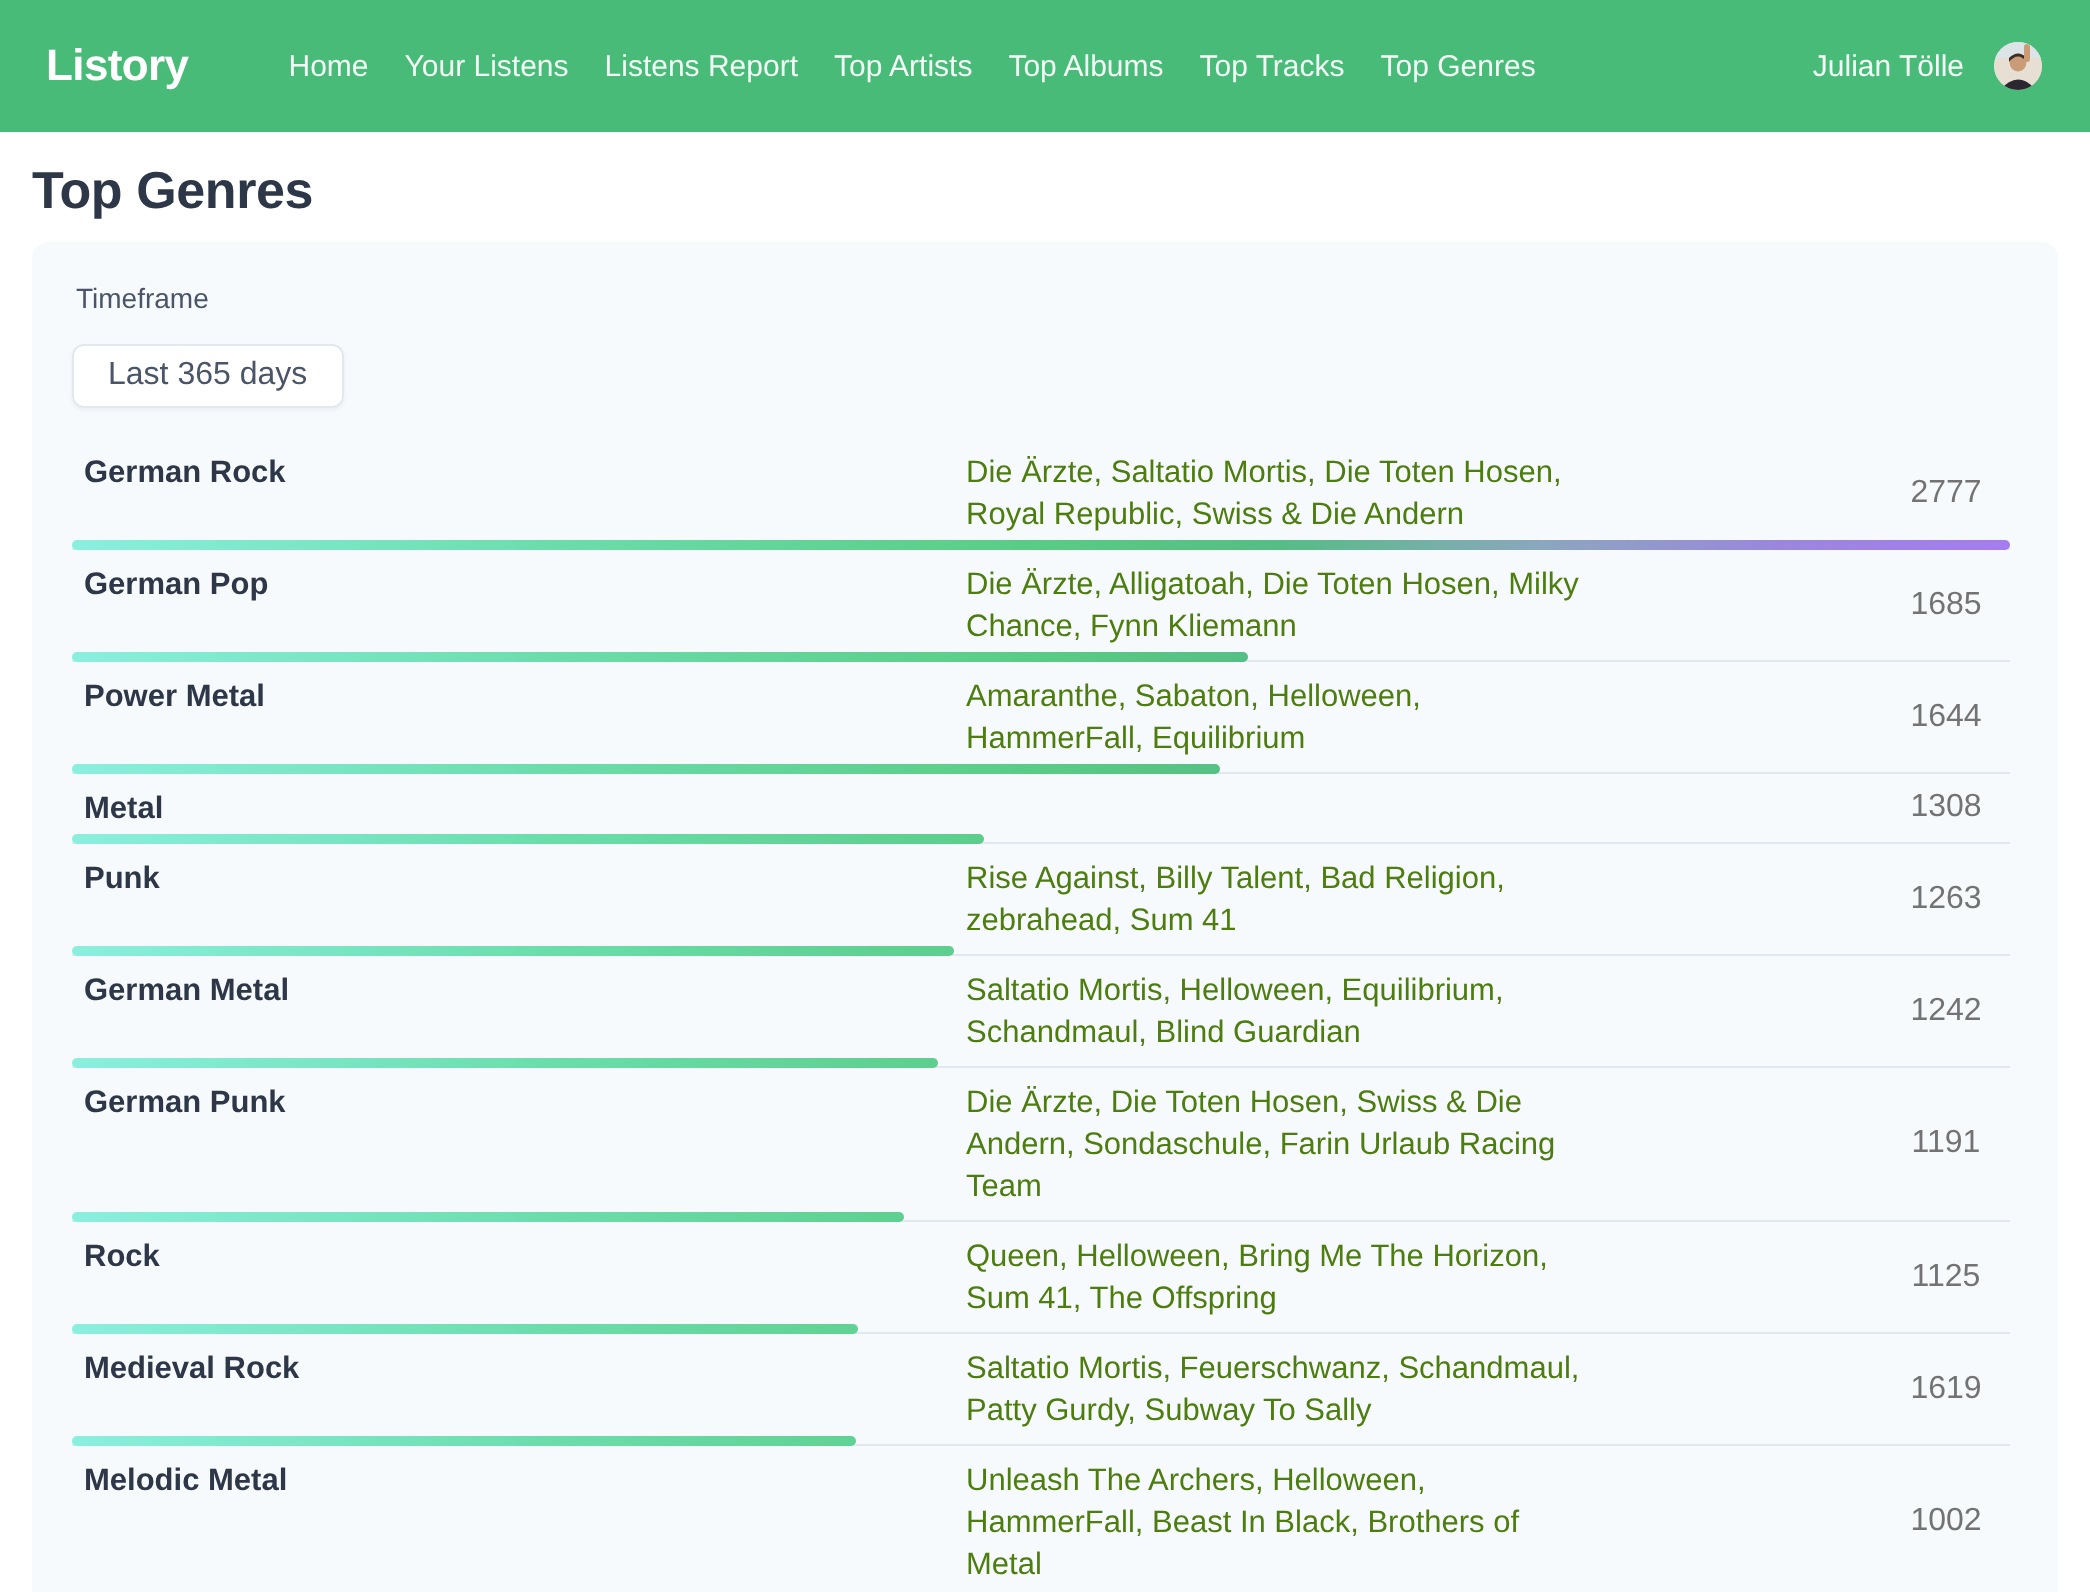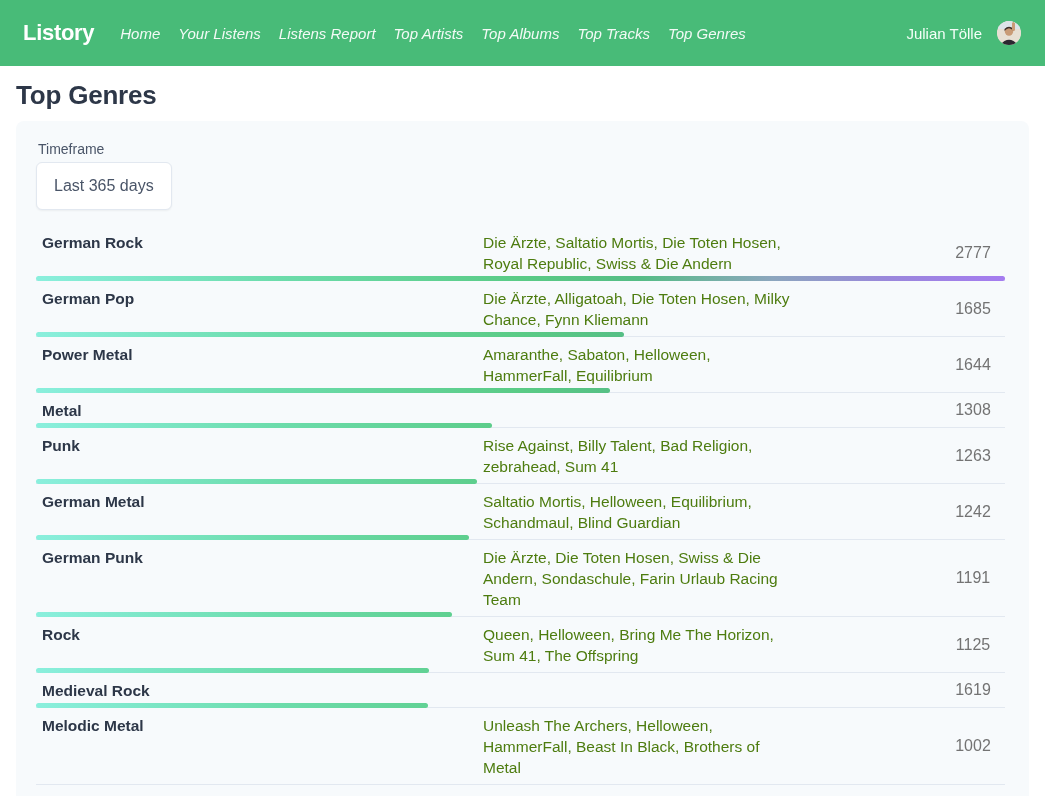--- a/index.html
+++ b/index.html
@@ -12,36 +12,36 @@
   }
   * { box-sizing: border-box; }
 
   
   .navbar {
     height: 66px;
     background: #48BB78;
     display: flex;
     align-items: center;
     padding: 0 24px 0 23px;
+    gap: 24px;
   }
   .logo {
     color: #ffffff;
     font-size: 22px;
     font-weight: 700;
     margin-right: 26px;
     letter-spacing: -0.3px;
   }
   .nav-links { display: flex; align-items: center; gap: 18px; }
   .nav-link {
     color: rgba(255,255,255,0.93);
     font-size: 15px;
     text-decoration: none;
     cursor: pointer;
     white-space: nowrap;
-    font-style: italic;
   }
   .user-area { margin-left: auto; display: flex; align-items: center; gap: 15px; }
   .user-name { color: #F4FFF8; font-size: 15px; }
   .avatar {
     width: 24px; height: 24px;
     border-radius: 50%;
     overflow: hidden;
     flex: 0 0 auto;
     cursor: pointer;
     background: #E9E2D6;
@@ -57,27 +57,27 @@
     margin: 2px 0 10px 0;
     letter-spacing: -0.2px;
   }
 
   .panel {
     background: #F7FAFC;
     border-radius: 8px;
     padding: 20px 24px 0 20px;
     height: 900px; 
   }
-  .tf-label { font-size: 14px; color: #4A5568; margin: 0 0 5px 2px; }
+  .tf-label { font-size: 14px; color: #4A5568; margin: 0 0 15px 2px; }
   .tf-btn {
     display: inline-block;
     background: #ffffff;
     border: 1px solid #E2E8F0;
     border-radius: 6px;
-    height: 48px;
+    height: 32px;
     padding: 5px 17px 6px 17px;
     font-size: 16px;
     color: #4A5568;
     font-family: inherit;
     box-shadow: 0 1px 2px rgba(0,0,0,0.05);
     cursor: pointer;
   }
 
   
   .genre-table { margin-top: 15px; }
@@ -200,20 +200,21 @@
           <div class="gbar" style="width: 42.888%; background-image: linear-gradient(90deg, rgb(138, 239, 221) 0%, rgb(108, 220, 171) 25%, rgb(90, 203, 134) 50%, rgb(85, 189, 133) 62%, rgb(140, 166, 190) 76%, rgb(154, 135, 220) 88%, rgb(165, 124, 240) 100%); background-size: 233.165% 100%;"></div>
         </div>
         <div class="grow">
           <div class="gname">Rock</div>
           <div class="gartists">Queen, Helloween, Bring Me The Horizon, Sum 41, The Offspring</div>
           <div class="gcount">1125</div>
           <div class="gbar" style="width: 40.5113%; background-image: linear-gradient(90deg, rgb(138, 239, 221) 0%, rgb(108, 220, 171) 25%, rgb(90, 203, 134) 50%, rgb(85, 189, 133) 62%, rgb(140, 166, 190) 76%, rgb(154, 135, 220) 88%, rgb(165, 124, 240) 100%); background-size: 246.844% 100%;"></div>
         </div>
         <div class="grow">
           <div class="gname">Medieval Rock</div>
+          <div class="gartists">Saltatio Mortis, Feuerschwanz, Schandmaul, Patty Gurdy, Subway To Sally</div>
           <div class="gcount">1619</div>
           <div class="gbar" style="width: 40.4393%; background-image: linear-gradient(90deg, rgb(138, 239, 221) 0%, rgb(108, 220, 171) 25%, rgb(90, 203, 134) 50%, rgb(85, 189, 133) 62%, rgb(140, 166, 190) 76%, rgb(154, 135, 220) 88%, rgb(165, 124, 240) 100%); background-size: 247.284% 100%;"></div>
         </div>
         <div class="grow">
           <div class="gname">Melodic Metal</div>
           <div class="gartists">Unleash The Archers, Helloween, HammerFall, Beast In Black, Brothers of Metal</div>
           <div class="gcount">1002</div>
         </div>
       </div>
   </section>

